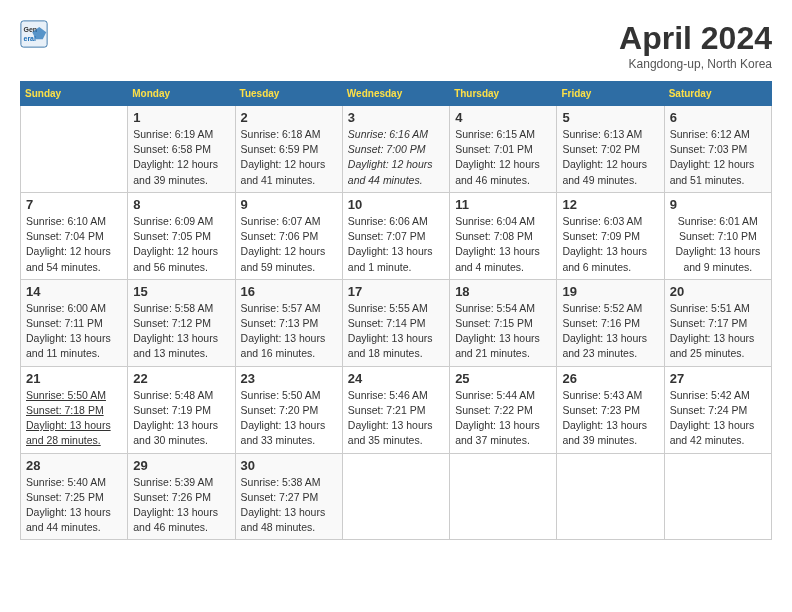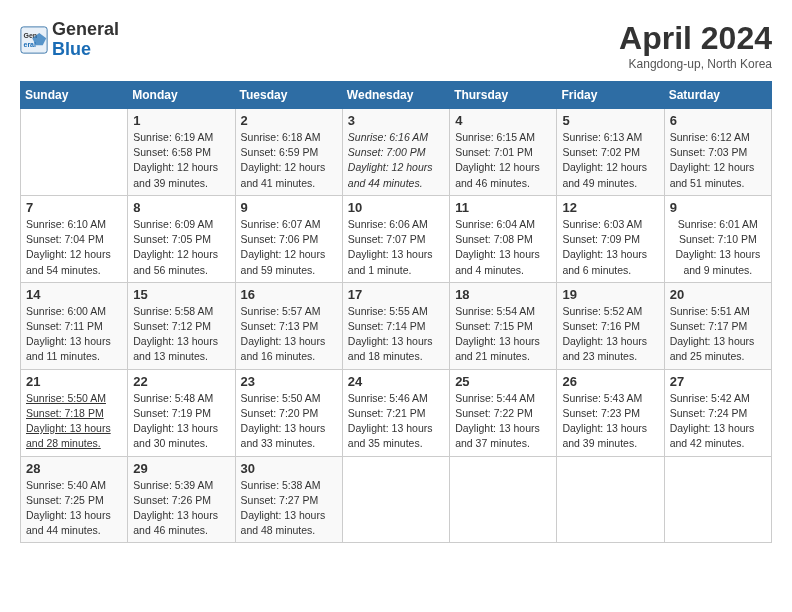--- a/index.html
+++ b/index.html
@@ -44,24 +44,24 @@
       font-size: 12px;
       color: #555;
     }
     table {
       width: 100%;
       border-collapse: collapse;
       font-size: 11px;
     }
     thead tr th {
       background: #2e6da4;
-      color: #ffffff;
+      color: #fde047;
       padding: 6px 4px;
       text-align: left;
-      font-size: 12px;
+      font-size: 10px;
       font-weight: bold;
       border: 1px solid #2e6da4;
     }
     tbody tr td {
       border: 1px solid #ccc;
       vertical-align: top;
       padding: 4px 5px;
       width: calc(100% / 7);
       min-height: 80px;
       background: #fff;
@@ -88,24 +88,20 @@
 <body>
 
 <div class="header-section">
   <div class="logo">
     <svg class="logo-icon" viewBox="0 0 32 32">
       <rect x="1" y="1" width="30" height="30" rx="3" fill="#e8f0f8" stroke="#2e6da4" stroke-width="1"></rect>
       <text x="4" y="14" font-size="8" font-weight="bold" fill="#333" font-family="Arial">Gen</text>
       <text x="4" y="24" font-size="8" font-weight="bold" fill="#1a6cb5" font-family="Arial">eral</text>
       <polygon points="22,8 30,14 26,22 18,22 14,14" fill="#1a6cb5" opacity="0.7"></polygon>
     </svg>
-    <div class="logo-text">
-      <div class="logo-general">General</div>
-      <div class="logo-blue">Blue</div>
-    </div>
   </div>
   <div class="title-section">
     <div class="calendar-title">April 2024</div>
     <div class="calendar-subtitle">Kangdong-up, North Korea</div>
   </div>
 </div>
 
 <table>
   <thead>
     <tr>

